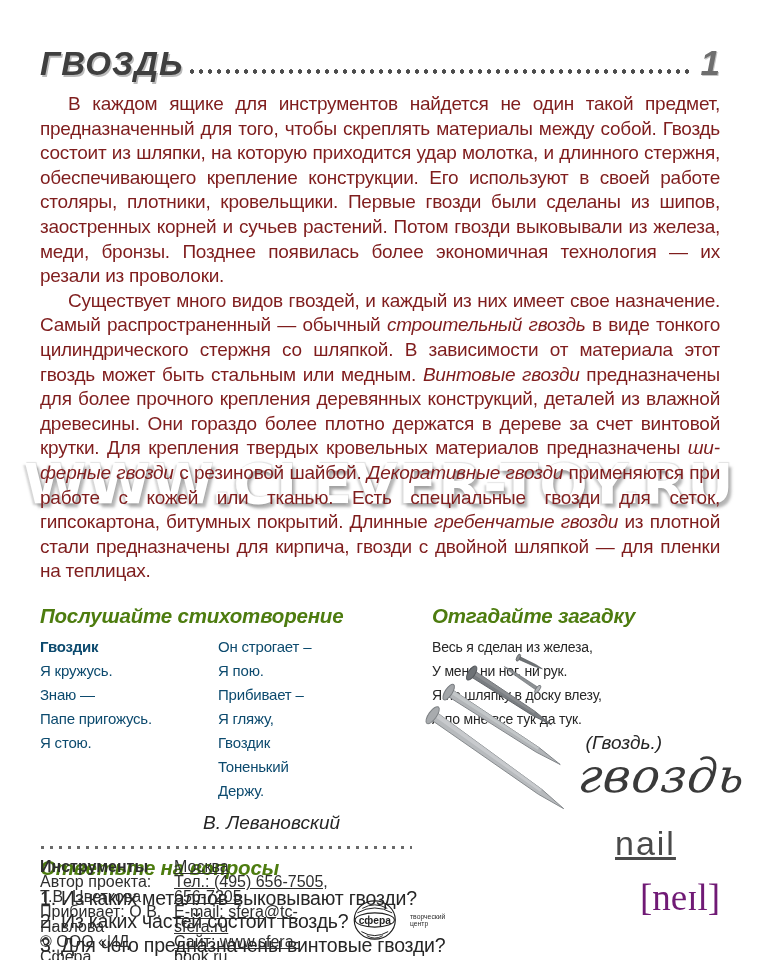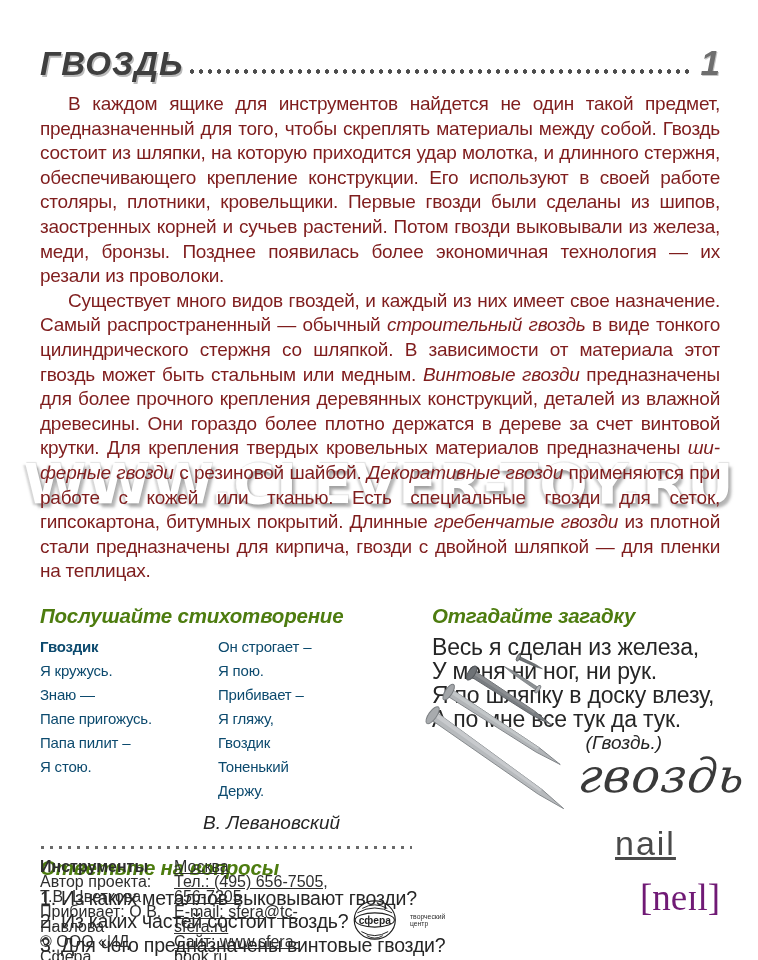--- a/index.html
+++ b/index.html
@@ -66,21 +66,21 @@
   .col-right { flex:1; }
   .sec-heading {
     font-size:20.5px; font-weight:bold; font-style:italic;
     color:#4d7c0f; margin-bottom:7px; letter-spacing:-0.2px;
   }
   .poem-cols { display:flex; }
   .poem-c1 { width:178px; flex:none; }
   .poem-line { font-size:15px; line-height:24px; letter-spacing:-0.2px; color:#0c4a6e; }
   .poem-title { font-weight:bold; }
   .poem-author { font-size:19px; font-style:italic; margin-top:9px; margin-left:163px; color:#262626; }
-  .riddle-line { font-size:23px; line-height:24px; letter-spacing:-0.2px; color:#262626; }
+  .riddle-line { font-size:14px; line-height:24px; letter-spacing:-0.2px; color:#262626; }
   .riddle-answer {
     font-size:19px; font-style:italic; line-height:24px;
     text-align:right; padding-right:58px; color:#262626;
   }
 
   .questions { margin-top:22px; width:450px; }
   .question-line { font-size:19.5px; line-height:23.5px; letter-spacing:-0.2px; color:#262626; }
 
   
   .nails-wrap { position:absolute; left:406px; top:644px; z-index:2; }
@@ -139,21 +139,20 @@
 
     <div class="two-col">
       <div class="col-left">
         <div class="sec-heading">Послушайте стихотворение</div>
         <div class="poem-cols">
           <div class="poem-c1">
             <div class="poem-line poem-title">Гвоздик</div>
             <div class="poem-line">Я кружусь.</div>
             <div class="poem-line">Знаю —</div>
             <div class="poem-line">Папе пригожусь.</div>
-            <div class="poem-line">Папа пилит –</div>
             <div class="poem-line">Я стою.</div>
           </div>
           <div class="poem-c2">
             <div class="poem-line">Он строгает –</div>
             <div class="poem-line">Я пою.</div>
             <div class="poem-line">Прибивает –</div>
             <div class="poem-line">Я гляжу,</div>
             <div class="poem-line">Гвоздик</div>
             <div class="poem-line">Тоненький</div>
             <div class="poem-line">Держу.</div>

